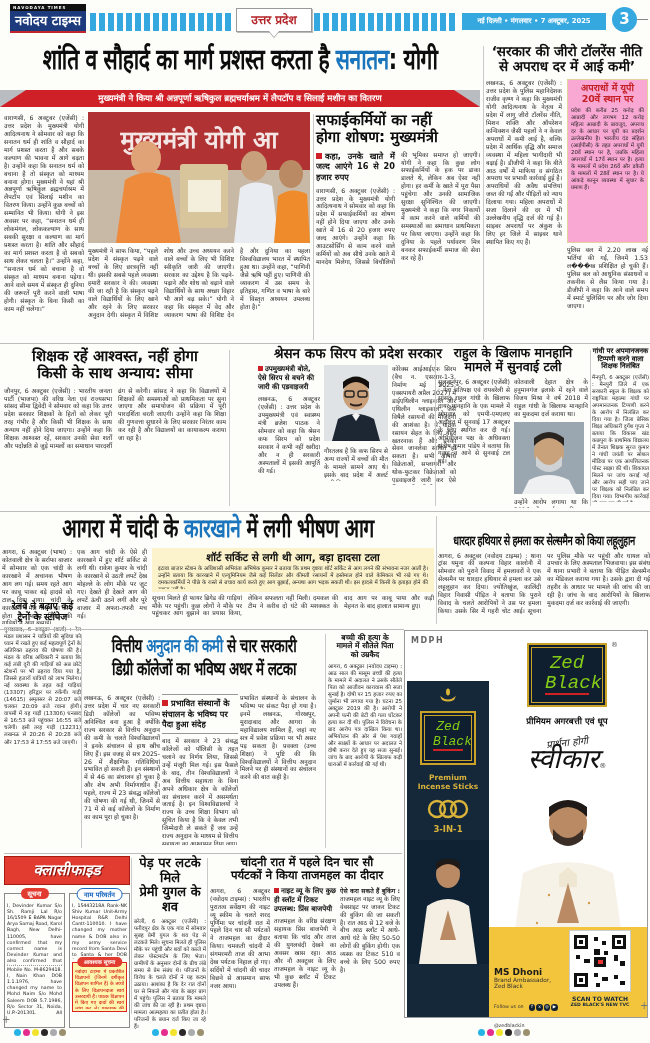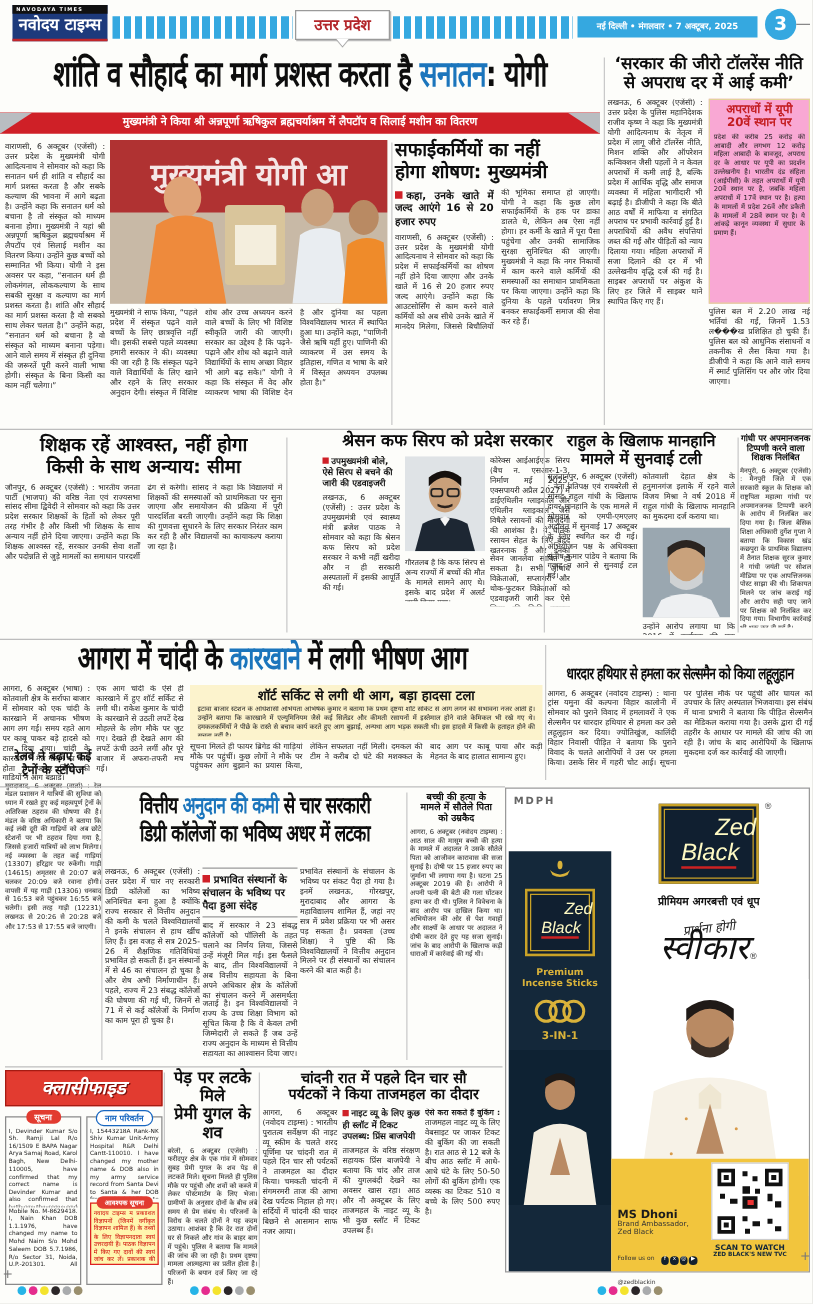--- a/index.html
+++ b/index.html
@@ -52,21 +52,21 @@
   .clspill{position:absolute;top:-6px;left:50%;transform:translateX(-50%);padding:1px 7px;border-radius:7px;
     font-size:6.6px;font-weight:bold;white-space:nowrap;}
   .pill-red{background:#e23b30;color:#fff;}
   .pill-blue{background:#fff;color:#1766c0;border:1px solid #1766c0;}
   .impbox{margin-top:3px;background:#fff6ae;border:1px solid #d22;padding:6px 2px 2px 2px;position:relative;}
   .impbox .bx{color:#c00;font-size:4.8px;}
   
   .adframe{border:1px solid #9a9a9a;background:#fff;}
   .mdph{font-size:8px;font-weight:bold;color:#666;letter-spacing:1.5px;}
   .zlogo{background:#101f30;border:2px solid #c9a227;box-shadow:inset 0 0 0 2px #101f30, inset 0 0 0 3px #c9a227;
-    color:#fef9c3;text-align:right;font-family:Liberation Sans, sans-serif;font-style:italic;}
+    color:#84cc16;text-align:center;font-family:Liberation Mono, monospace;font-style:italic;}
   .zlogo .l1{font-size:19px;line-height:20px;display:block;margin-top:8px;}
   .zlogo .l2{font-size:19px;line-height:20px;display:block;border-bottom:2px solid #c22;width:58%;margin:0 auto;}
   .adtag{font-size:8.6px;font-weight:bold;text-align:center;color:#111;}
   .script-sm{font-family:"DejaVu Serif","Liberation Serif",serif;font-style:italic;font-size:10px;color:#222;
     transform:rotate(-6deg);display:inline-block;}
   .script-lg{font-family:"DejaVu Serif","Liberation Serif",serif;font-style:italic;font-size:27px;color:#111;line-height:1;}
   .panel{background:#14283a;color:#d9b23a;text-align:center;}
   .goldtxt{color:#d9b23a;font-weight:bold;font-size:7.5px;line-height:1.25;}
   .yband{background:#f2c53d;}
   .yband .nm{font-size:9px;font-weight:bold;color:#1c1c1c;}

